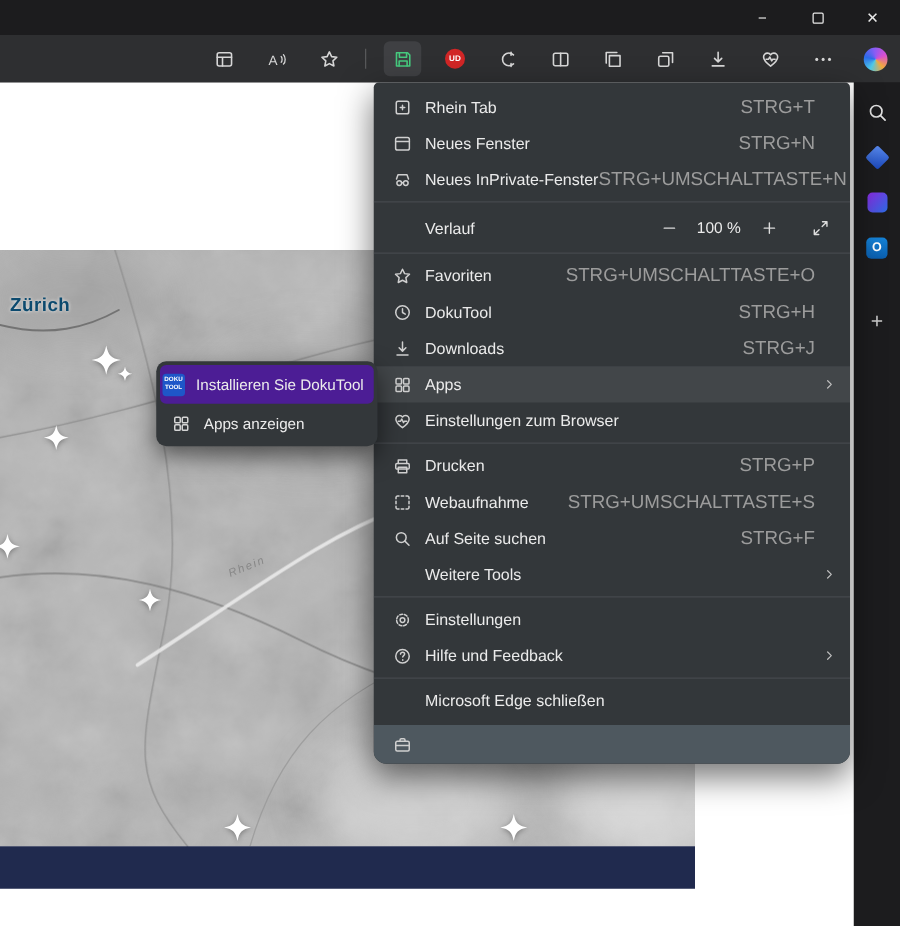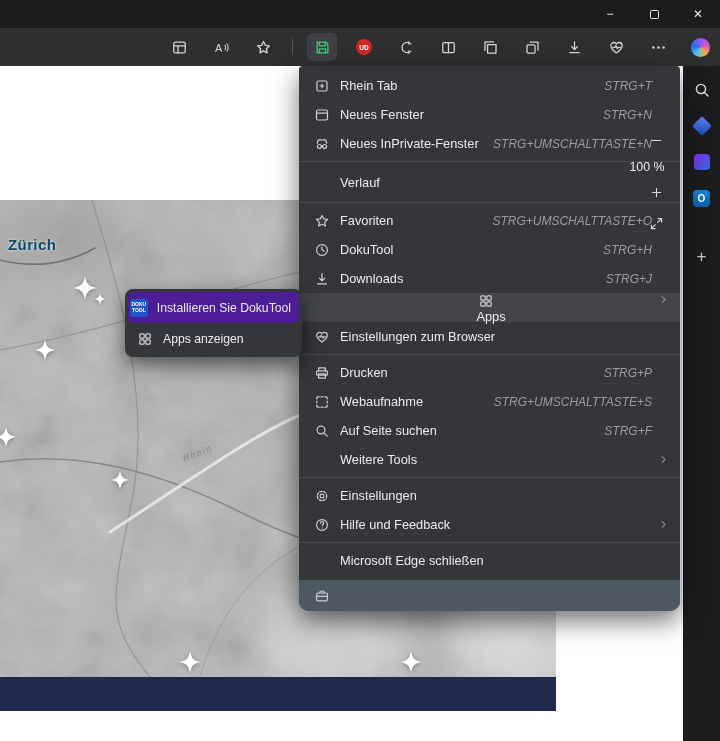--- a/index.html
+++ b/index.html
@@ -59,31 +59,31 @@
                    display:flex; align-items:center; justify-content:center; }
   .sb-plus { font-size:17px; color:#c9c9c9; line-height:1; }
 
   
   .main-menu { position:absolute; left:299px; top:66px; width:381px; background:#33373a;
                border-radius:4px 4px 10px 10px; box-shadow:0 10px 26px rgba(0,0,0,.55);
                padding-top:5px; z-index:10; overflow:hidden; }
   .menu-row { height:29px; display:flex; align-items:center; padding:0 12px 0 15px;
               color:#ebebeb; font-size:12.8px; position:relative; }
   .menu-row.zoom-row { height:34px; }
-  .menu-row.highlighted { background:#424649;flex-direction:column; }
+  .menu-row.highlighted { background:#424649; }
   .menu-row.managed { height:31px; background:#4e585f; margin-top:5px; font-size:12.3px; }
   .menu-icon { width:16px; height:16px; flex:0 0 16px; margin-right:10px; color:#cfcfcf;
                display:flex; align-items:center; justify-content:center; }
   .menu-icon svg { width:16px; height:16px; display:block; }
   .menu-label { white-space:nowrap; }
-  .menu-shortcut { margin-left:auto; color:#9c9c9c; font-size:12px; padding-right:16px; white-space:nowrap;font-style:italic; }
+  .menu-shortcut { margin-left:auto; color:#9c9c9c; font-size:15px; padding-right:16px; white-space:nowrap; }
   .menu-arrow { position:absolute; right:10px; color:#bdbdbd; display:flex; }
   .menu-arrow svg { width:13px; height:13px; }
   .menu-sep { height:1px; background:#46494d; margin:3px 0; }
-  .zoom-controls { margin-left:auto; display:flex; align-items:flex-end; gap:7px;flex-direction:column; }
+  .zoom-controls { margin-left:auto; display:flex; align-items:center; gap:7px; }
   .zoom-btn { width:24px; height:24px; border:none; background:transparent; color:#dcdcdc;
               display:flex; align-items:center; justify-content:center; border-radius:4px; }
   .zoom-btn svg { width:15px; height:15px; }
   .zoom-value { color:#ebebeb; font-size:12.4px; min-width:42px; text-align:center; }
   .expand-btn { margin-left:10px; }
 
   
   .submenu { position:absolute; left:125px; top:289px; width:177px; background:#33373a;
              border-radius:8px; box-shadow:0 8px 20px rgba(0,0,0,.55); padding:3px; z-index:11; }
   .sub-row { height:31px; display:flex; align-items:center; gap:9px; padding:0 8px;

